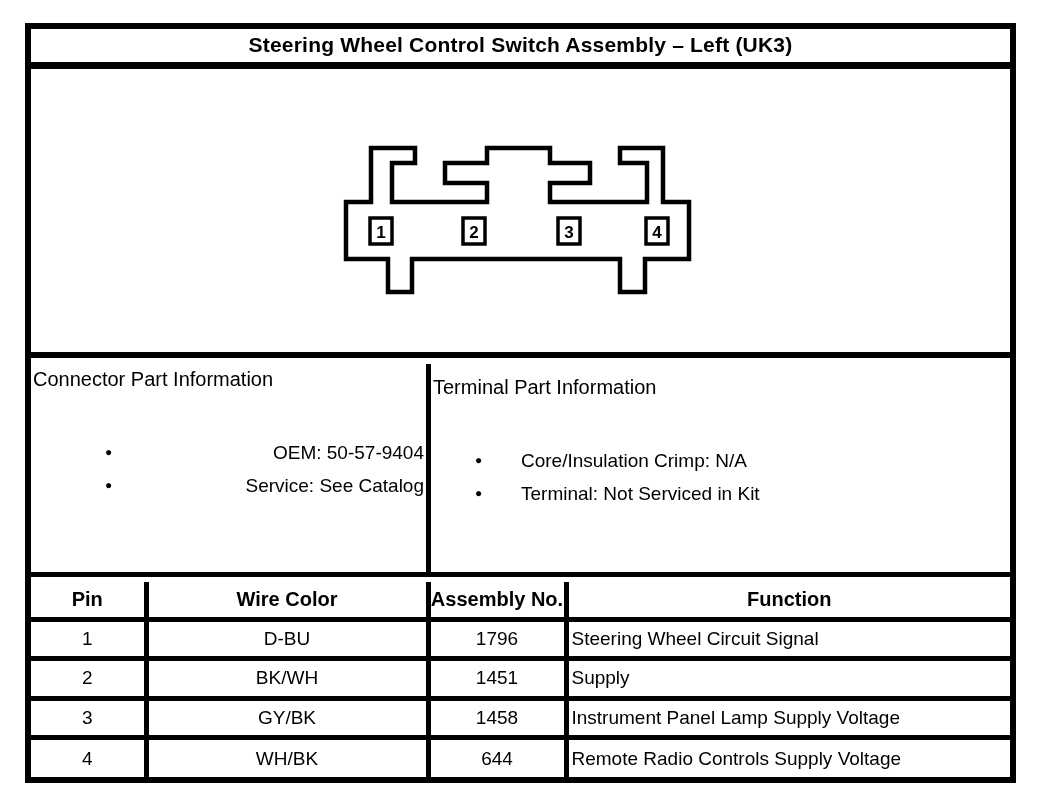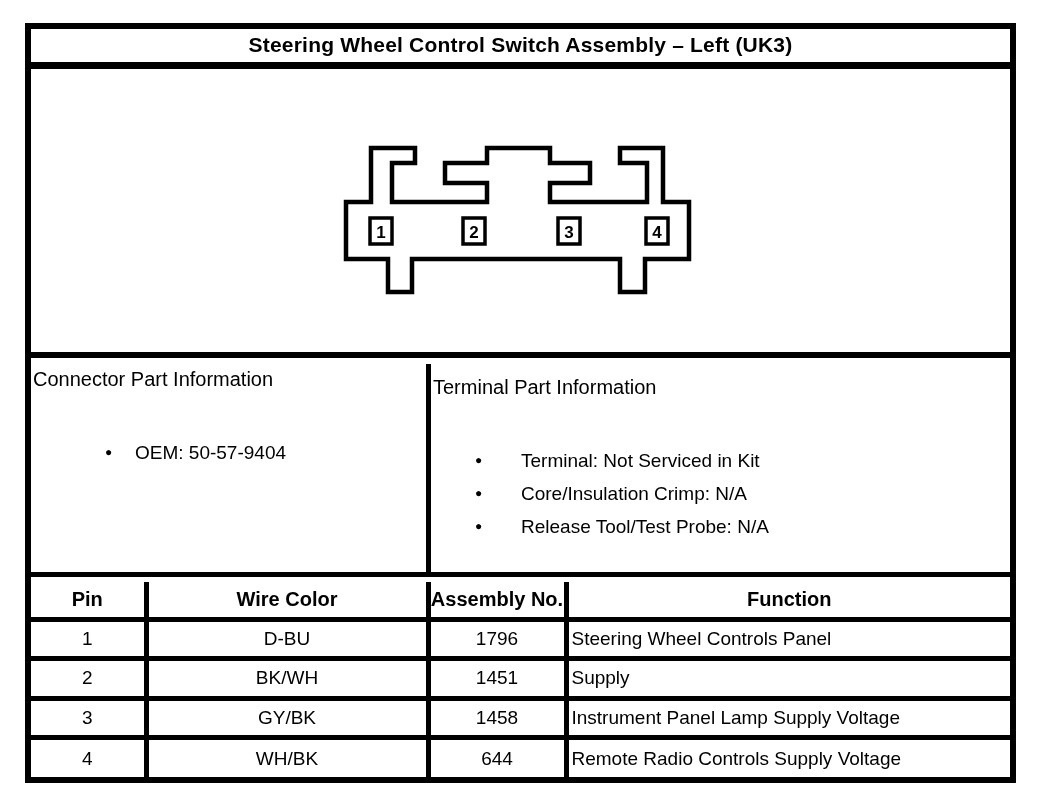--- a/index.html
+++ b/index.html
@@ -65,21 +65,21 @@
     font-weight: normal;
     line-height: 23px;
   }
   .info-list { list-style: none; margin-top: 45px; }
   .info-list li {
     position: relative;
     line-height: 33px;
     font-size: 19px;
     white-space: nowrap;
   }
-  .info-box.left .info-list li { padding-left: 102px; }
+  .info-box.left .info-list li { padding-left: 102px; text-align: right; }
   .info-box.left .info-list li::before {
     content: "●"; position: absolute; left: 72px; top: 0;
     font-size: 12px;
   }
   .info-box.right .info-list li { padding-left: 88px; }
   .info-box.right .info-list li::before {
     content: "●"; position: absolute; left: 42px; top: 0;
     font-size: 12px;
   }
   
@@ -142,47 +142,47 @@
         <text class="pin-num" x="569" y="238" text-anchor="middle">3</text>
         <text class="pin-num" x="657" y="238" text-anchor="middle">4</text>
       </svg>
     </div>
 
     <div class="info-row">
       <div class="info-box left">
         <div class="info-header">Connector Part Information</div>
         <ul class="info-list">
           <li>OEM: 50-57-9404</li>
+          <li>Service: See Catalog</li>
         </ul>
       </div>
       <div class="info-box right">
         <div class="info-header">Terminal Part Information</div>
         <ul class="info-list">
+          <li>Core/Insulation Crimp: N/A</li>
           <li>Terminal: Not Serviced in Kit</li>
-          <li>Core/Insulation Crimp: N/A</li>
-          <li>Release Tool/Test Probe: N/A</li>
         </ul>
       </div>
     </div>
 
     <table class="pin-table">
       <thead>
         <tr>
           <th class="col-pin">Pin</th>
           <th class="col-wire">Wire Color</th>
           <th class="col-circuit">Assembly No.</th>
           <th class="col-func">Function</th>
         </tr>
       </thead>
       <tbody>
         <tr>
           <td>1</td>
           <td>D-BU</td>
           <td>1796</td>
-          <td class="func">Steering Wheel Controls Panel</td>
+          <td class="func">Steering Wheel Circuit Signal</td>
         </tr>
         <tr>
           <td>2</td>
           <td>BK/WH</td>
           <td>1451</td>
           <td class="func">Supply</td>
         </tr>
         <tr>
           <td>3</td>
           <td>GY/BK</td>

